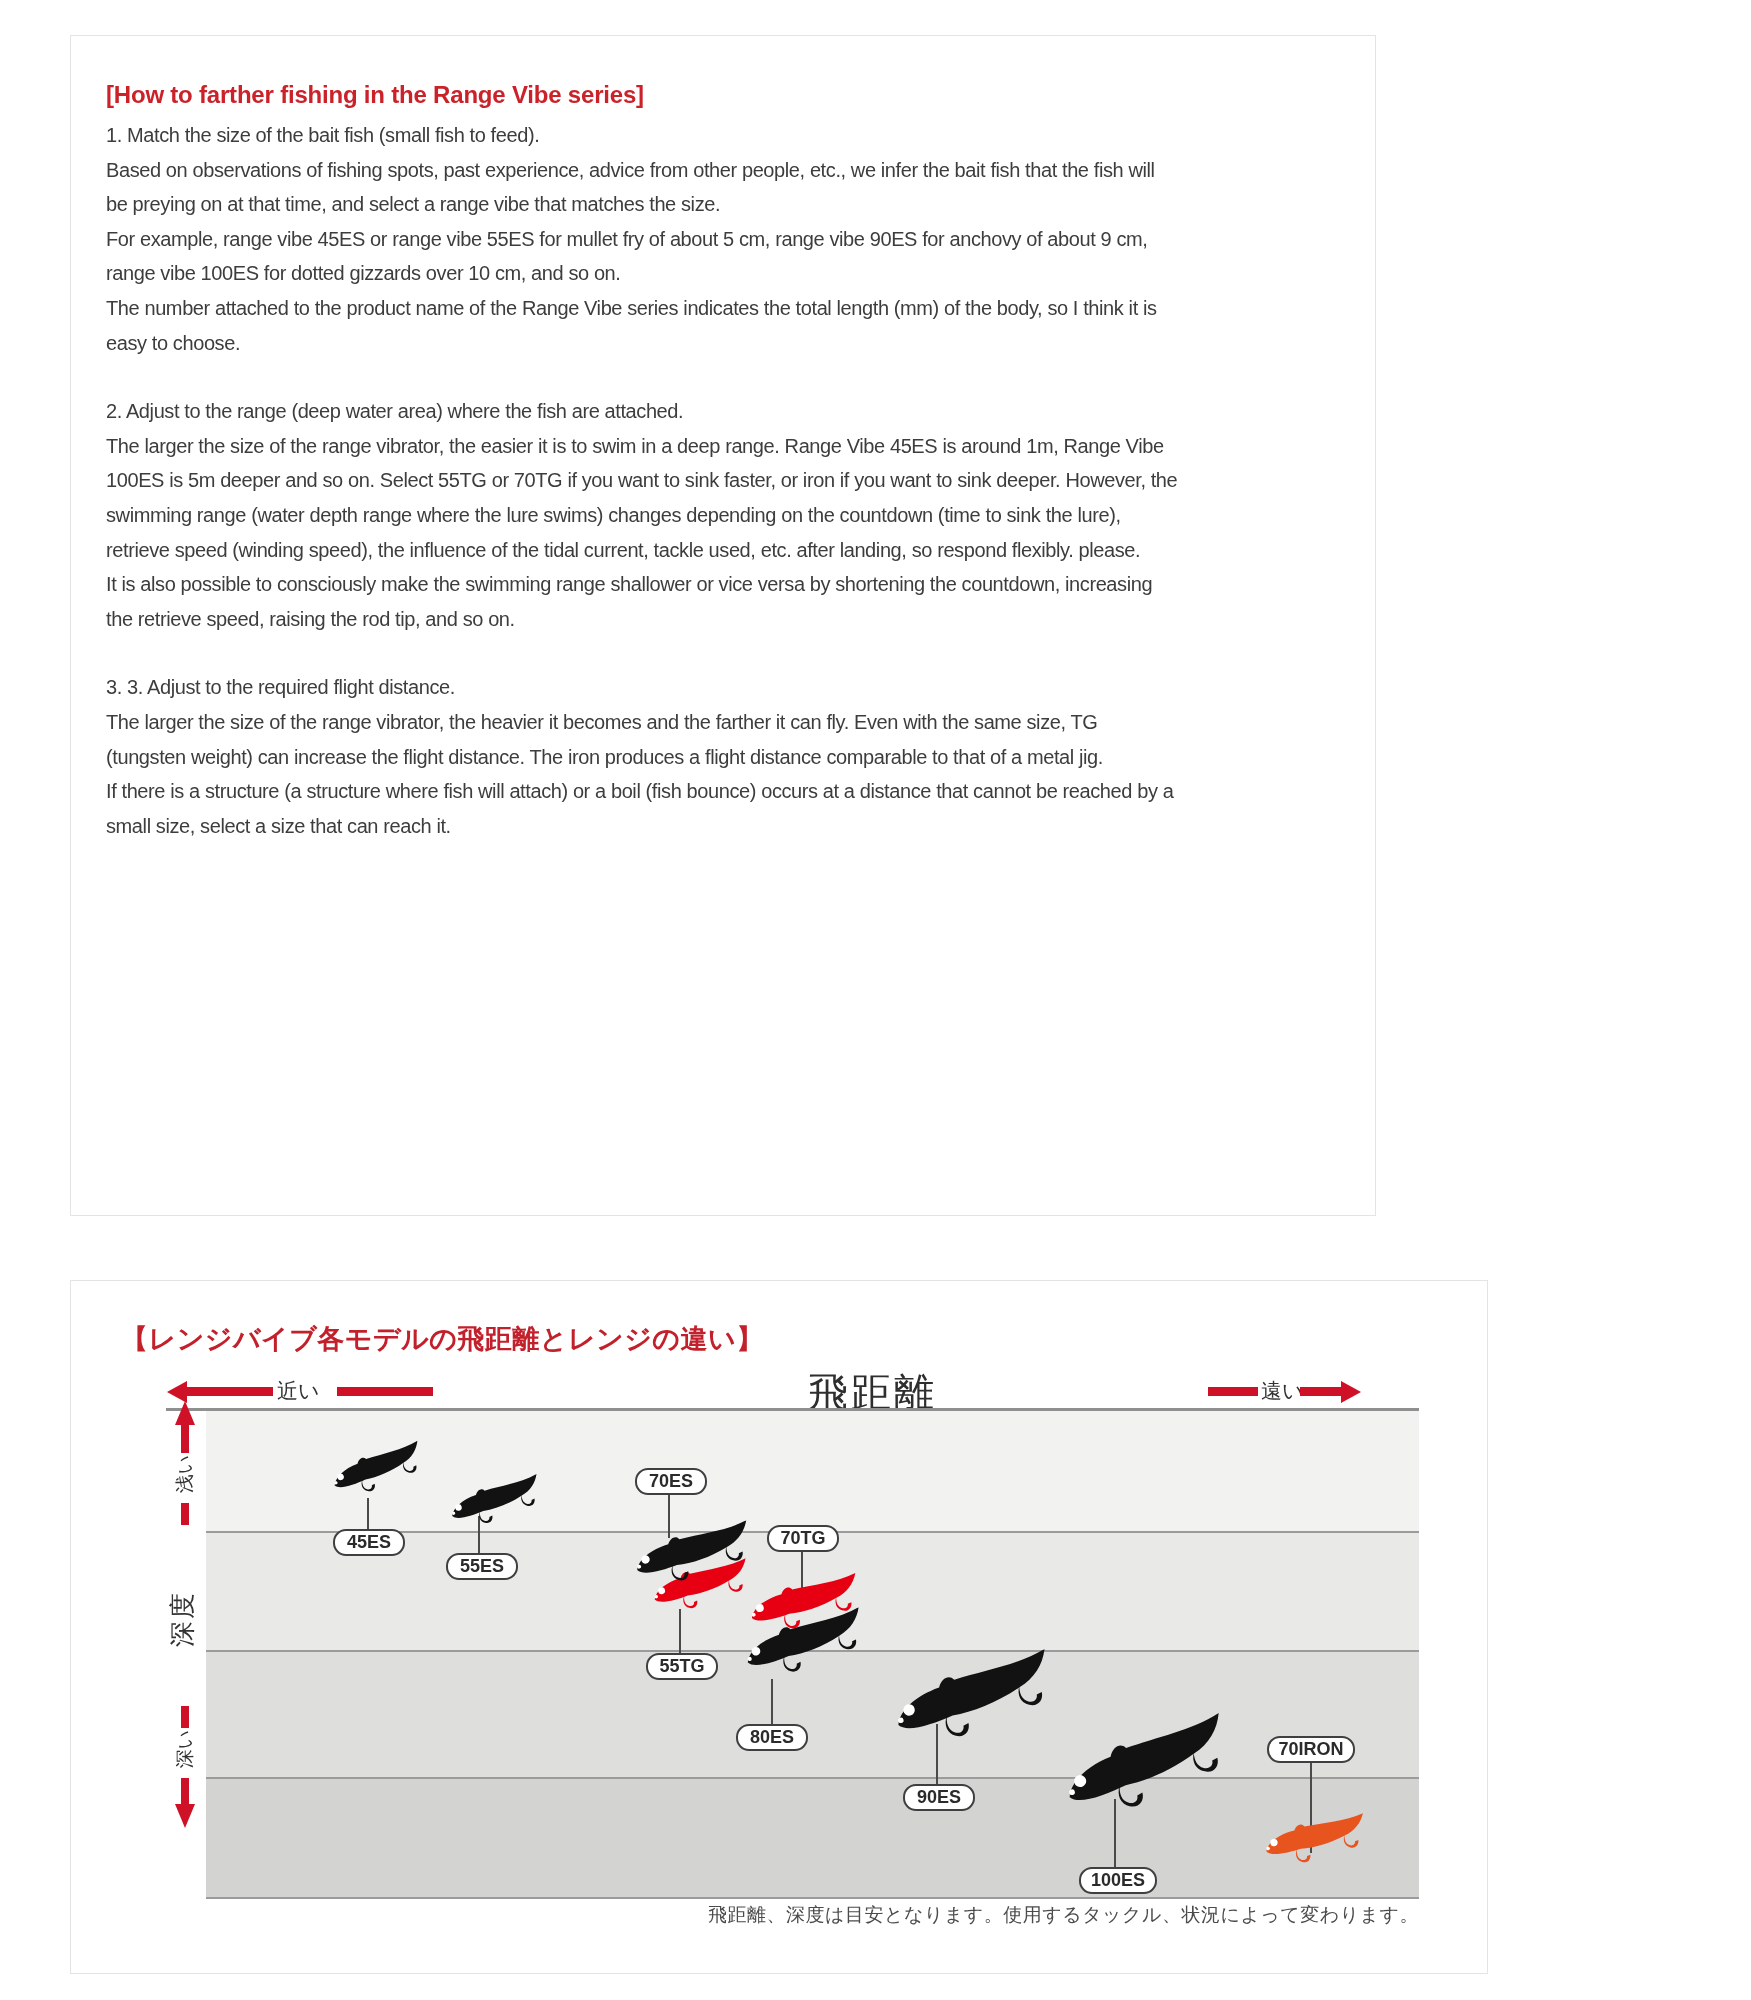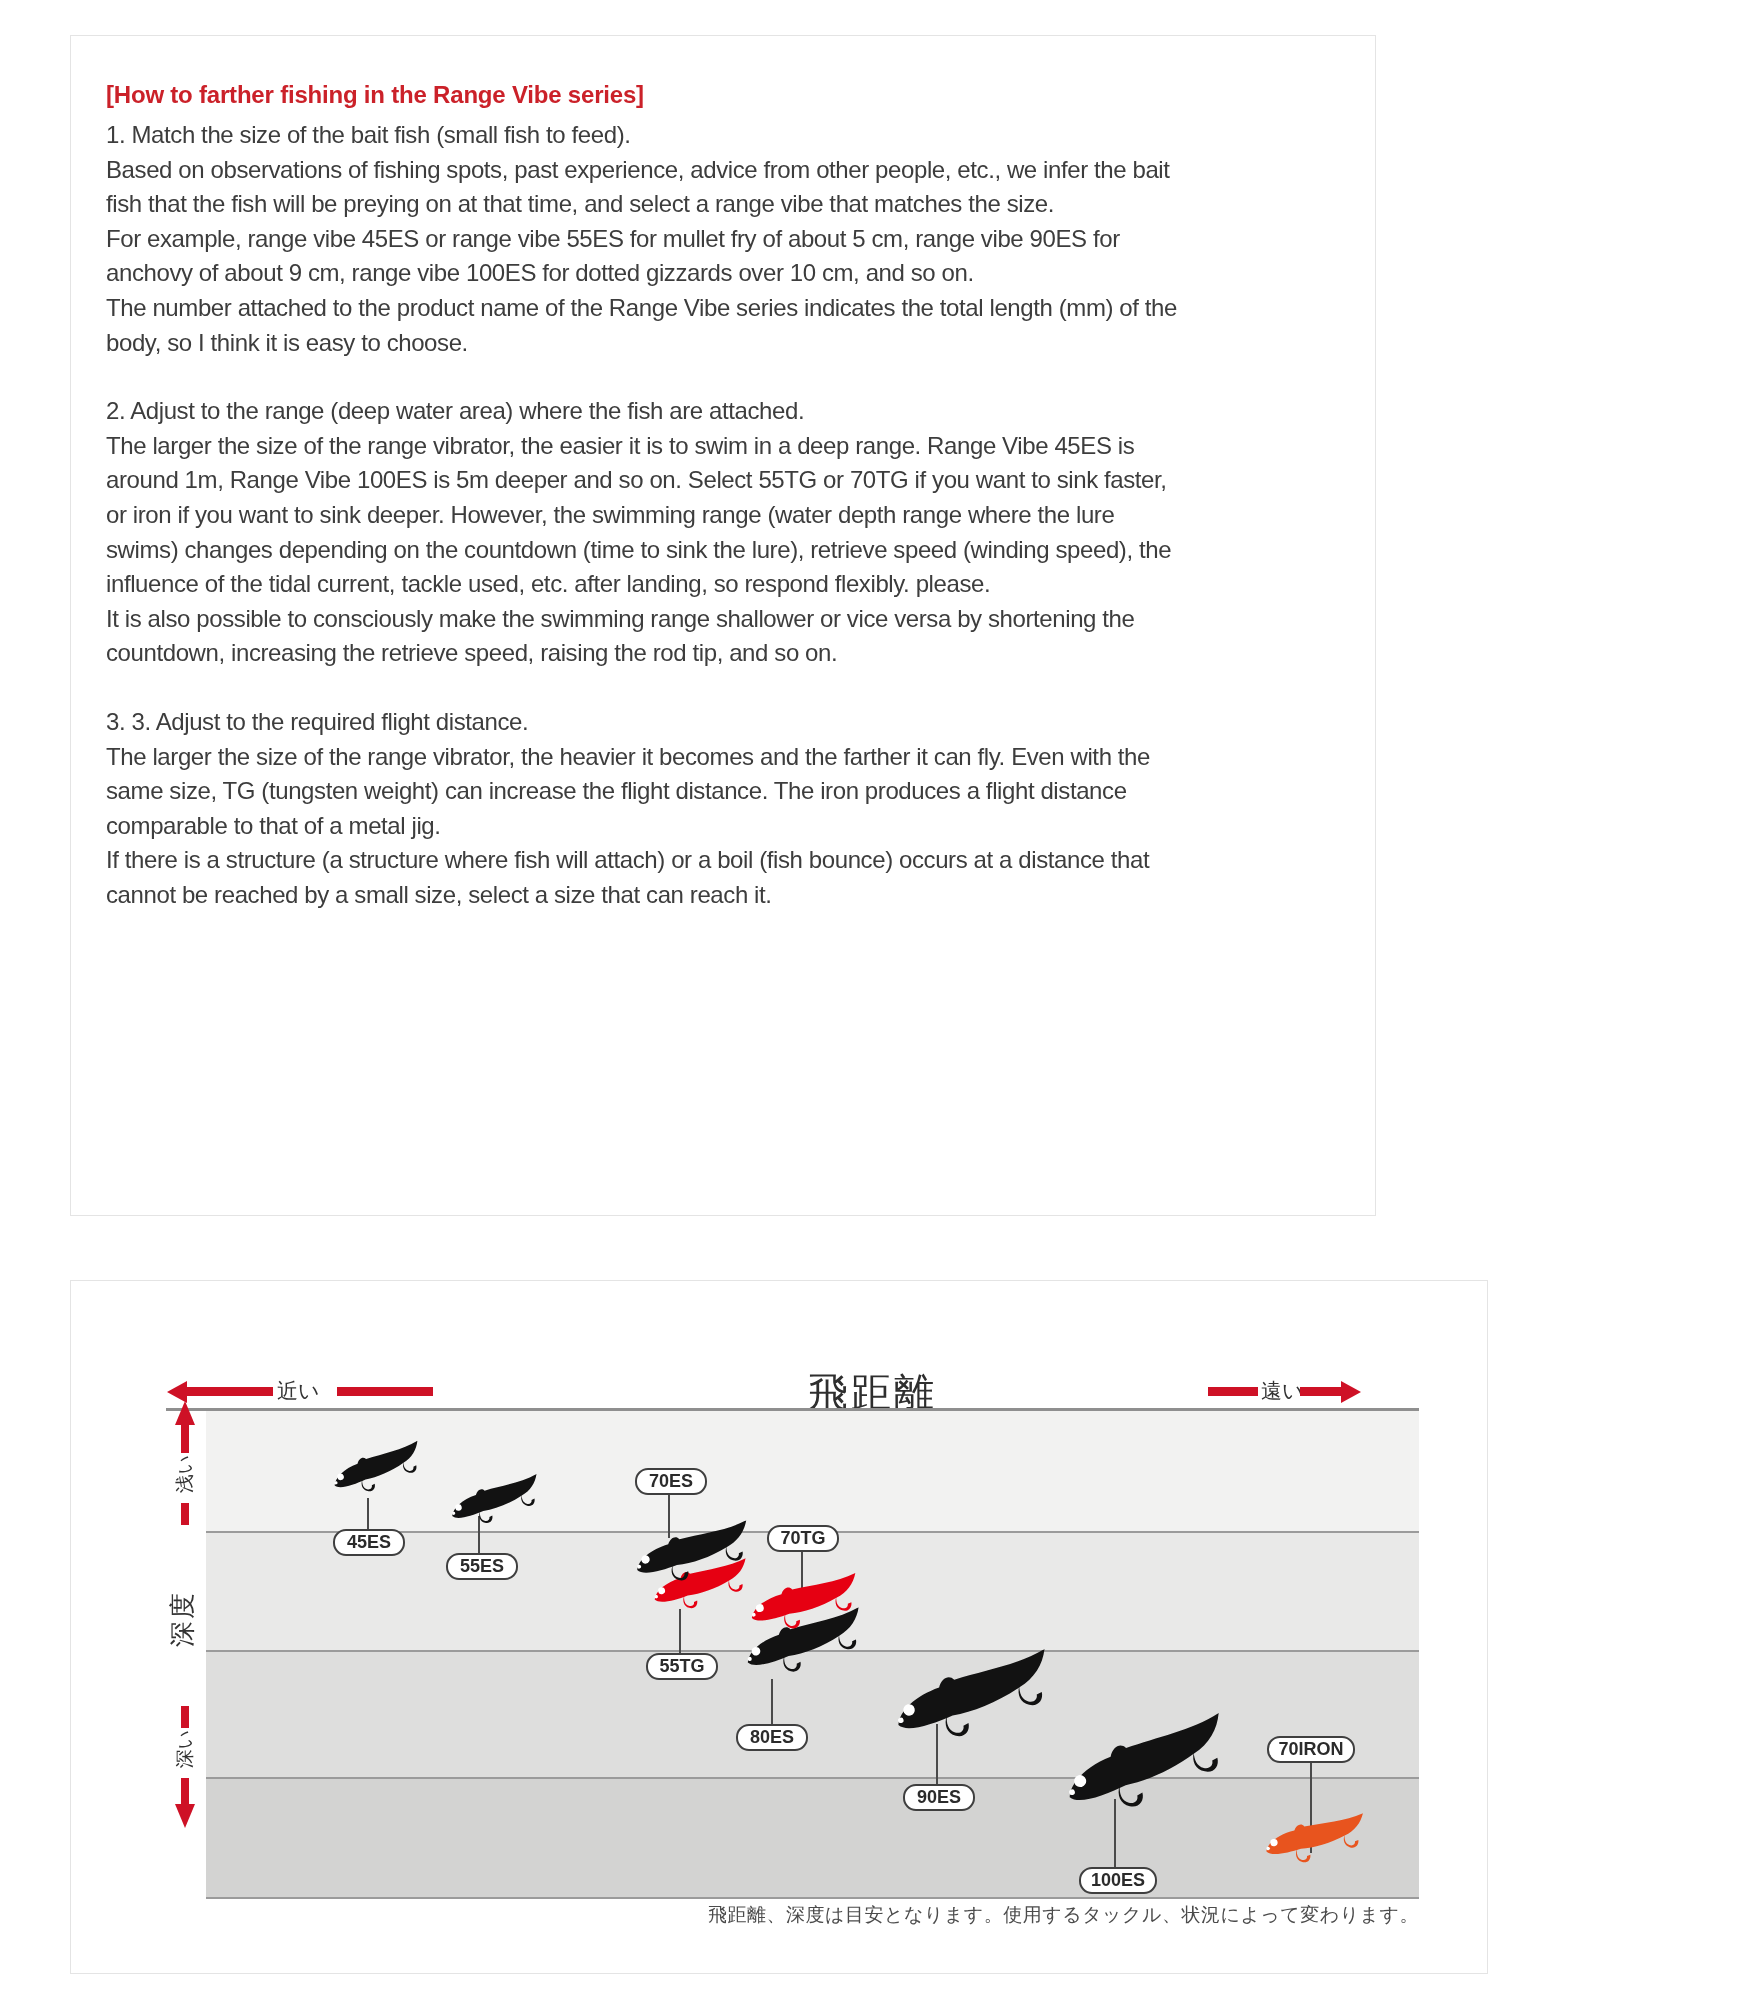--- a/index.html
+++ b/index.html
@@ -12,21 +12,21 @@
   #article-card{left:70px;top:35px;width:1306px;height:1181px;}
   #diagram-card{left:70px;top:1280px;width:1418px;height:694px;}
 
   
   .article{position:absolute;left:35px;top:44px;width:1075px;}
   .article-title{
     color:#cb2129;font-weight:bold;font-size:24px;line-height:30px;margin:0 0 8px 0;
     letter-spacing:-0.2px;
   }
   .block{
-    color:#3d3d3d;font-size:24px;line-height:34.6px;letter-spacing:-0.4px;
+    color:#3d3d3d;font-size:20px;line-height:34.6px;letter-spacing:-0.4px;
     white-space:pre-line;margin:0 0 34px 0;
   }
 
   
   .jp-heading{
     position:absolute;left:50px;top:40px;
     color:#c2202b;font-weight:bold;font-size:27px;letter-spacing:0.5px;
   }
   .hbar{position:absolute;height:9px;background:#ce1126;}
   .vbar{position:absolute;width:8px;background:#ce1126;}
@@ -85,20 +85,21 @@
     <p class="block">2. Adjust to the range (deep water area) where the fish are attached.
 The larger the size of the range vibrator, the easier it is to swim in a deep range. Range Vibe 45ES is around 1m, Range Vibe 100ES is 5m deeper and so on. Select 55TG or 70TG if you want to sink faster, or iron if you want to sink deeper. However, the swimming range (water depth range where the lure swims) changes depending on the countdown (time to sink the lure), retrieve speed (winding speed), the influence of the tidal current, tackle used, etc. after landing, so respond flexibly. please.
 It is also possible to consciously make the swimming range shallower or vice versa by shortening the countdown, increasing the retrieve speed, raising the rod tip, and so on.</p>
     <p class="block">3. 3. Adjust to the required flight distance.
 The larger the size of the range vibrator, the heavier it becomes and the farther it can fly. Even with the same size, TG (tungsten weight) can increase the flight distance. The iron produces a flight distance comparable to that of a metal jig.
 If there is a structure (a structure where fish will attach) or a boil (fish bounce) occurs at a distance that cannot be reached by a small size, select a size that can reach it.</p>
   </div>
 </section>
 
 <section class="card" id="diagram-card">
+  <div class="jp-heading">【レンジバイブ各モデルの飛距離とレンジの違い】</div>
 
   <div class="tri tri-left" style="left:96px;top:100px;"></div>
   <div class="hbar" style="left:116px;top:106px;width:86px;"></div>
   <span class="axis-word" style="left:206px;top:96px;">近い</span>
   <div class="hbar" style="left:266px;top:106px;width:96px;"></div>
 
   <div class="dist-title">飛距離</div>
 
   <div class="hbar" style="left:1137px;top:106px;width:50px;"></div>
   <span class="axis-word" style="left:1190px;top:96px;">遠い</span>

